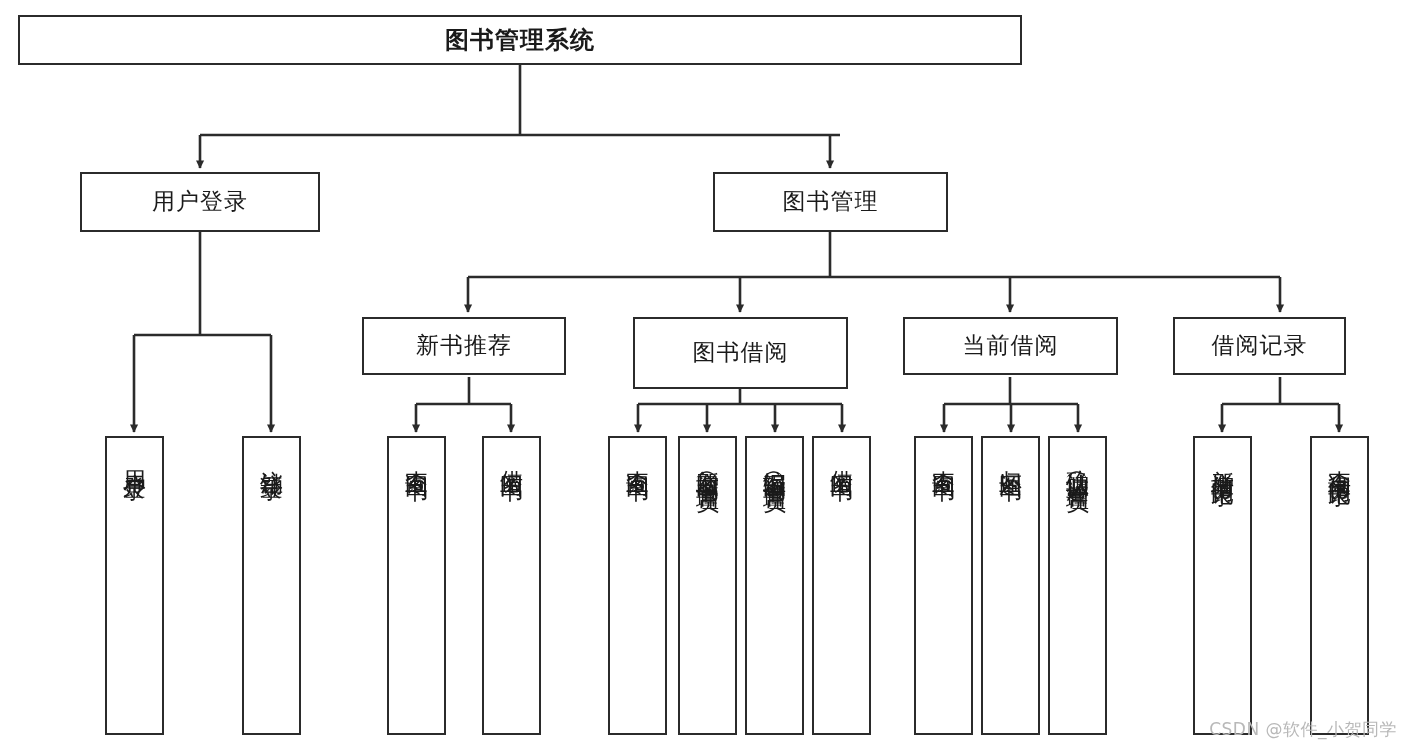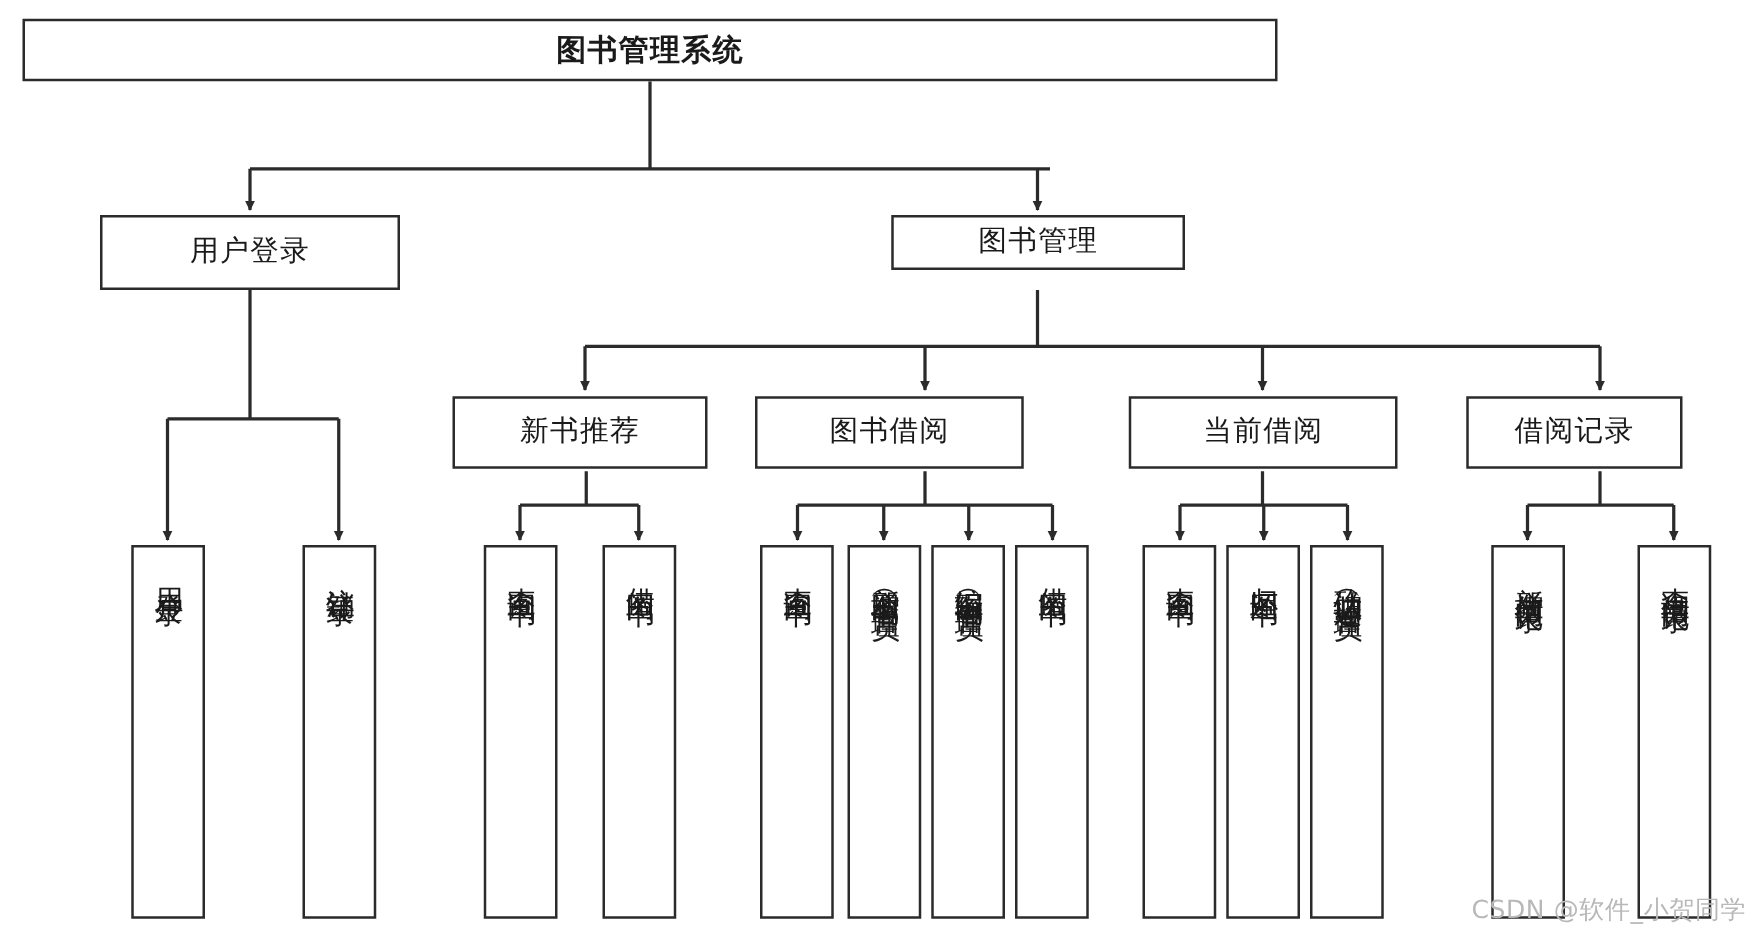--- a/index.html
+++ b/index.html
@@ -56,21 +56,21 @@
     overflow: hidden;
   }
   .node-v .vlabel {
     writing-mode: vertical-rl;
     text-orientation: upright;
   }
   #watermark {
     position: absolute;
     right: 8px;
     bottom: 6px;
-    font-size: 20px;
+    font-size: 17px;
     color: #b8b8b8;
     letter-spacing: 0.5px;
     white-space: nowrap;
     user-select: none;
   }
 </style>
 </head>
 <body>
 
 <div id="diagram-root">
@@ -125,28 +125,28 @@
     </g>
   </svg>
 
   <div class="node node-h node-root" style="left:18px; top:15px; width:1004px; height:50px;font-weight:bold;">
     <span>图书管理系统</span>
   </div>
 
   <div class="node node-h" style="left:80px; top:172px; width:240px; height:60px;">
     <span>用户登录</span>
   </div>
-  <div class="node node-h" style="left:713px; top:172px; width:235px; height:44px;">
+  <div class="node node-h" style="left:713px; top:172px; width:235px; height:60px;">
     <span>图书管理</span>
   </div>
 
   <div class="node node-h" style="left:362px; top:317px; width:204px; height:58px;">
     <span>新书推荐</span>
   </div>
-  <div class="node node-h" style="left:604px; top:317px; width:215px; height:58px;">
+  <div class="node node-h" style="left:633px; top:317px; width:215px; height:72px;">
     <span>图书借阅</span>
   </div>
   <div class="node node-h" style="left:903px; top:317px; width:215px; height:58px;">
     <span>当前借阅</span>
   </div>
   <div class="node node-h" style="left:1173px; top:317px; width:173px; height:58px;">
     <span>借阅记录</span>
   </div>
 
   <div class="node node-v" style="left:105px; top:436px; width:59px; height:299px;">

